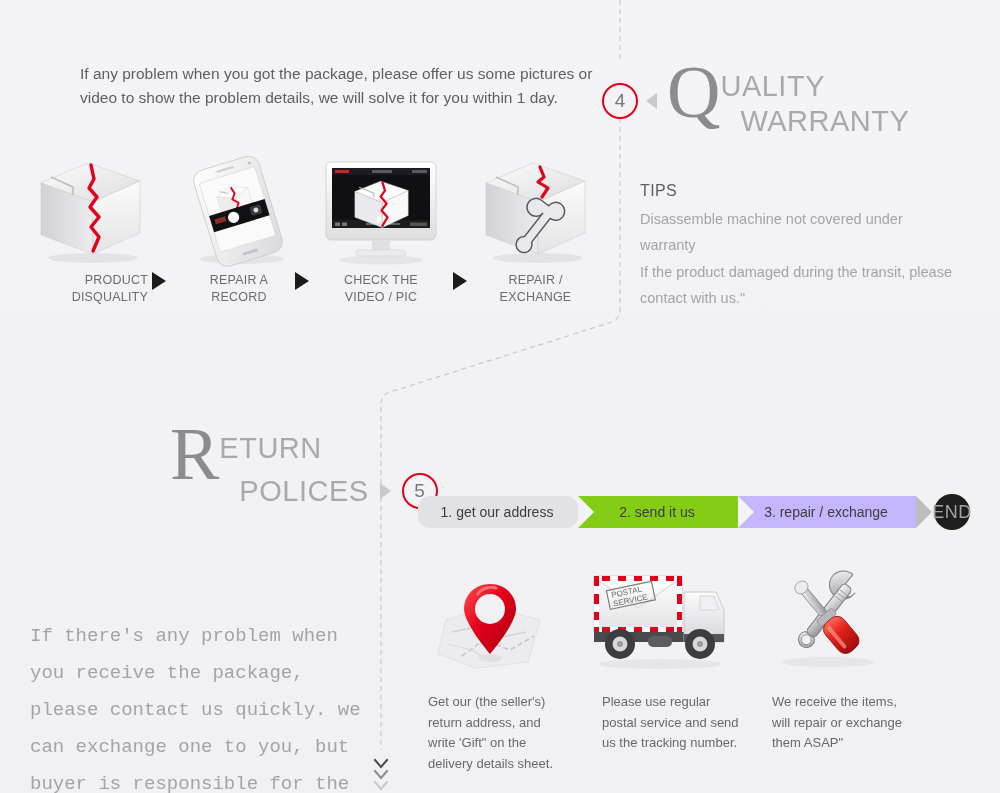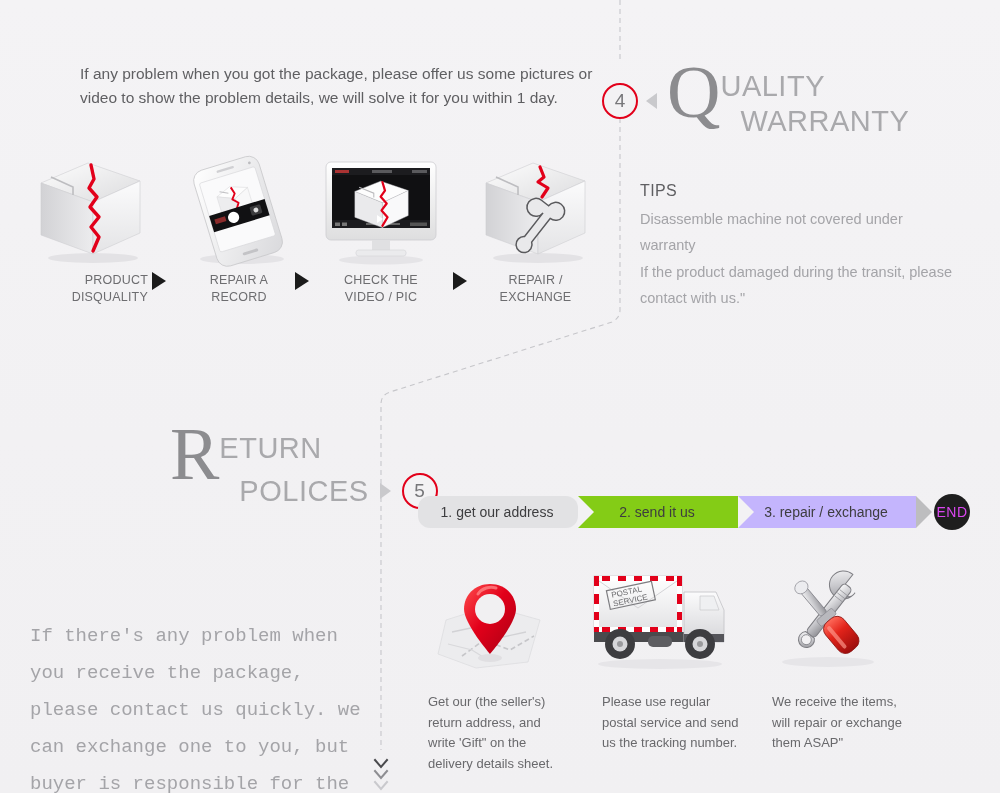--- a/index.html
+++ b/index.html
@@ -78,21 +78,21 @@
   .chev-2::after { border-left-color: #d3d3d5; }
   .chev-3::after { border-left-color: #bdbdbf; }
   .chev::before {
     content: ""; position: absolute; left: 0; top: 0;
     width: 0; height: 0; border-top: 16px solid transparent;
     border-bottom: 16px solid transparent; border-left: 16px solid #f3f2f4;
   }
   .chev-1::before { display: none; }
   .end-circle {
     width: 36px; height: 36px; border-radius: 50%; background: #1e1e1e;
-    color: #d946ef; font-size: 14px; display: flex; align-items: center; justify-content: center;
+    color: #a3a3a3; font-size: 18px; display: flex; align-items: center; justify-content: center;
     letter-spacing: .5px;
   }
   .bottom-cap { font-size: 13px; line-height: 1.58; color: #69696c; }
 </style>
 </head>
 <body>
 
 <svg id="connector" viewBox="0 0 1000 793" xmlns="http://www.w3.org/2000/svg">
   <g fill="none" stroke="#c6c6ca" stroke-width="1.1" stroke-dasharray="5 4">
     <path d="M620,0 L620,62"></path>

